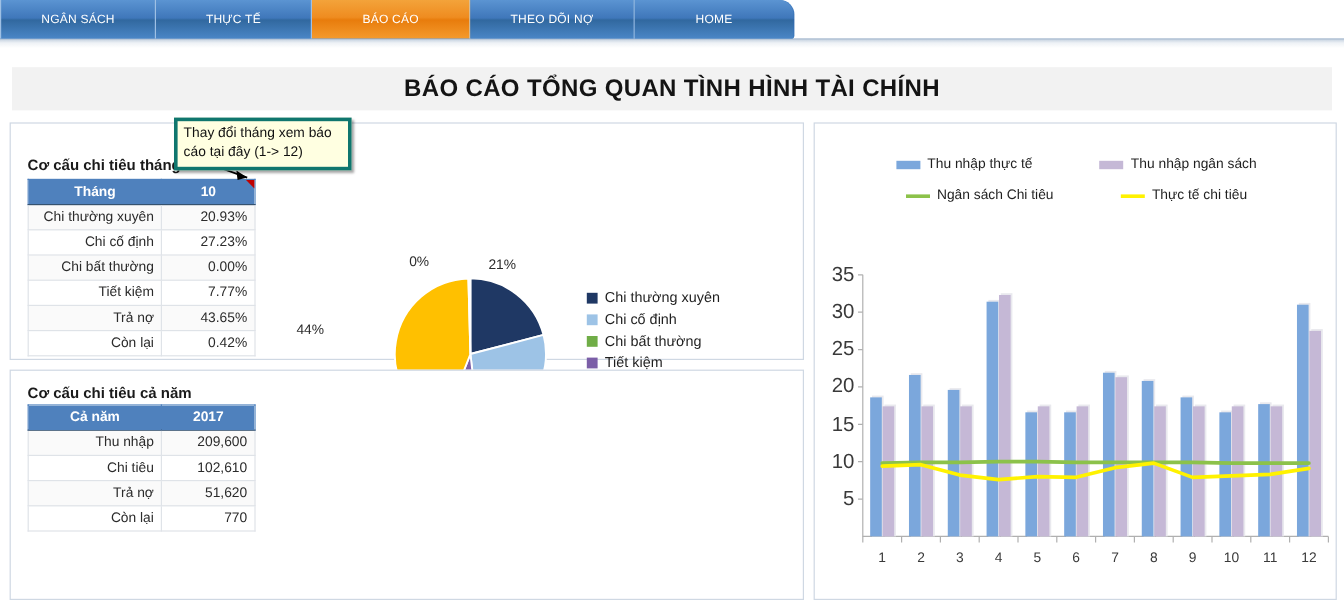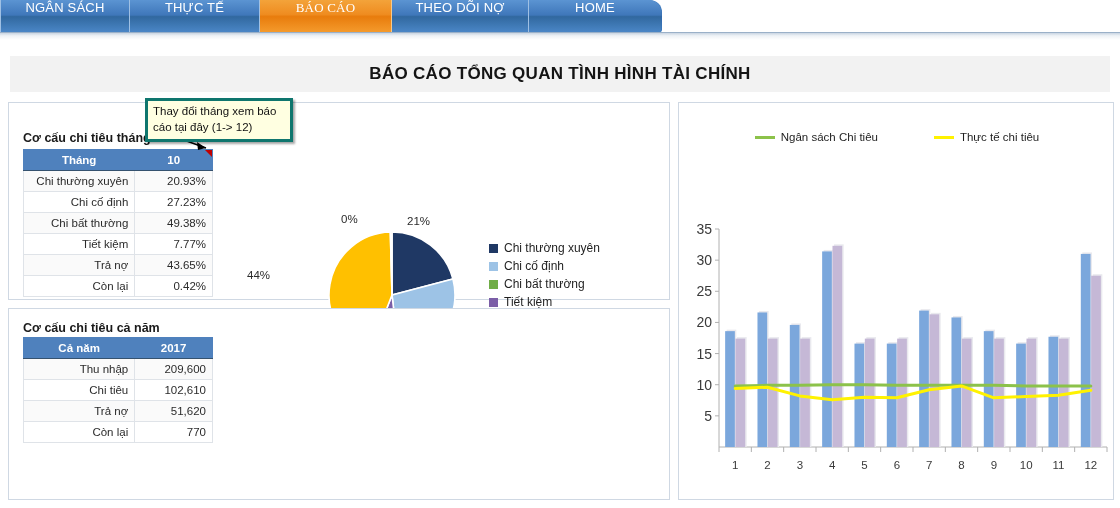--- a/index.html
+++ b/index.html
@@ -17,60 +17,59 @@
     position: absolute; left: 0; top: 0;
     width: 662px; height: 32px;
     display: flex; align-items: stretch;
     background: linear-gradient(to bottom, #4a86c8 0%, #3a72b5 48%, #2f66a9 50%, #3f7cc0 100%);
     border-top-right-radius: 12px;
     border-bottom-right-radius: 2px;
     z-index: 5;
   }
   .nav-tab {
     flex: 0 0 auto;
-    display: flex; justify-content: center;
+    display: flex; align-items: center; justify-content: center;
     color: #ffffff;
-    font-size: 13px;
+    font-size: 10px;
     letter-spacing: 0.2px;
     border-right: 1px solid #9fc0e4;
     background: linear-gradient(to bottom, #5b94d2 0%, #3f77ba 47%, #31689f 52%, #4a86c6 100%);
     padding: 0 0;
     white-space: nowrap;
     cursor: pointer;
   }
   .nav-tab:first-child { border-left: 1px solid #9fc0e4; }
   .nav-tab.w1 { width: 130px; }
   .nav-tab.w2 { width: 130px; }
   .nav-tab.w3 { width: 132px; }
   .nav-tab.w4 { width: 137px; }
   .nav-tab.w5 { width: 132px; border-right: none;
                 border-top-right-radius: 12px; }
   .nav-tab.active {
     background: linear-gradient(to bottom, #f3a33a 0%, #ef8c20 45%, #e87c0c 52%, #f49a2c 100%);
     color: #ffffff;
     border-right: 1px solid #f7c98a;
-    font-family: Liberation Serif, serif;
   }
   .nav-underline {
     position: absolute; left: 0; top: 32px;
     width: 1120px; height: 8px;
     background: linear-gradient(to bottom, #c9d5e2 0%, #eef2f6 40%, #ffffff 100%);
     border-top: 1px solid #9ab0c8;
     z-index: 4;
   }
 
   
   .title-bar {
     position: absolute; left: 10px; top: 56px;
     width: 1100px; height: 36px;
     background: #f2f2f2;
     display: flex; align-items: center; justify-content: center;
   }
   .title-bar .title-text {
-    font-size: 17px; font-weight: bold; color: #141414;
+    font-size: 20px; font-weight: bold; color: #141414;
     letter-spacing: 0.3px;
   }
 
   
   .panel {
     position: absolute;
     background: #ffffff;
     border: 1px solid #cfd8e3;
   }
   #panel-month { left: 8px;  top: 102px; width: 662px; height: 198px; }
@@ -161,21 +160,21 @@
   .bc-legend { position: absolute; left: 0; top: 28px; width: 436px; }
   .bc-legend-row { display: flex; justify-content: center; gap: 56px; margin-bottom: 14px; }
   .bc-leg-item { display: flex; align-items: center; }
   .bc-leg-bar { width: 20px; height: 7px; margin-right: 6px; }
   .bc-leg-line { width: 20px; height: 3px; margin-right: 6px; }
   .bc-leg-text { font-size: 11.5px; color: #1f1f1f; white-space: nowrap; }
 
   .plot-wrap { position: absolute; left: 0; top: 120px; width: 436px; height: 270px; }
   .ytick {
     position: absolute; right: 0; width: 22px;
-    text-align: right; font-size: 14px; color: #3a3a3a;
+    text-align: right; font-size: 17px; color: #3a3a3a;
     transform: translateY(-50%);
   }
   .xtick {
     position: absolute; font-size: 11.5px; color: #3a3a3a;
     text-align: center; transform: translateX(-50%);
   }
 </style>
 </head>
 <body>
 
@@ -221,21 +220,21 @@
         <tr>
           <td class="lbl">Chi thường xuyên</td>
           <td class="val">20.93%</td>
         </tr>
         <tr>
           <td class="lbl">Chi cố định</td>
           <td class="val">27.23%</td>
         </tr>
         <tr>
           <td class="lbl">Chi bất thường</td>
-          <td class="val">49.38%</td>
+          <td class="val">0.00%</td>
         </tr>
         <tr>
           <td class="lbl">Tiết kiệm</td>
           <td class="val">7.77%</td>
         </tr>
         <tr>
           <td class="lbl">Trả nợ</td>
           <td class="val">43.65%</td>
         </tr>
         <tr>
@@ -320,20 +319,30 @@
           <td class="lbl">Còn lại</td>
           <td class="val">770</td>
         </tr>
       </tbody>
   </table>
 
 </div>
 
 <div class="panel" id="panel-chart">
   <div class="bc-legend">
+    <div class="bc-legend-row">
+      <div class="bc-leg-item">
+        <span class="bc-leg-bar" style="background: rgb(123, 167, 220);"></span>
+        <span class="bc-leg-text">Thu nhập thực tế</span>
+      </div>
+      <div class="bc-leg-item">
+        <span class="bc-leg-bar" style="background: rgb(197, 184, 214);"></span>
+        <span class="bc-leg-text">Thu nhập ngân sách</span>
+      </div>
+    </div>
     <div class="bc-legend-row">
       <div class="bc-leg-item">
         <span class="bc-leg-line" style="background: rgb(140, 194, 74);"></span>
         <span class="bc-leg-text">Ngân sách Chi tiêu</span>
       </div>
       <div class="bc-leg-item">
         <span class="bc-leg-line" style="background: rgb(255, 242, 0);"></span>
         <span class="bc-leg-text">Thực tế chi tiêu</span>
       </div>
     </div>

